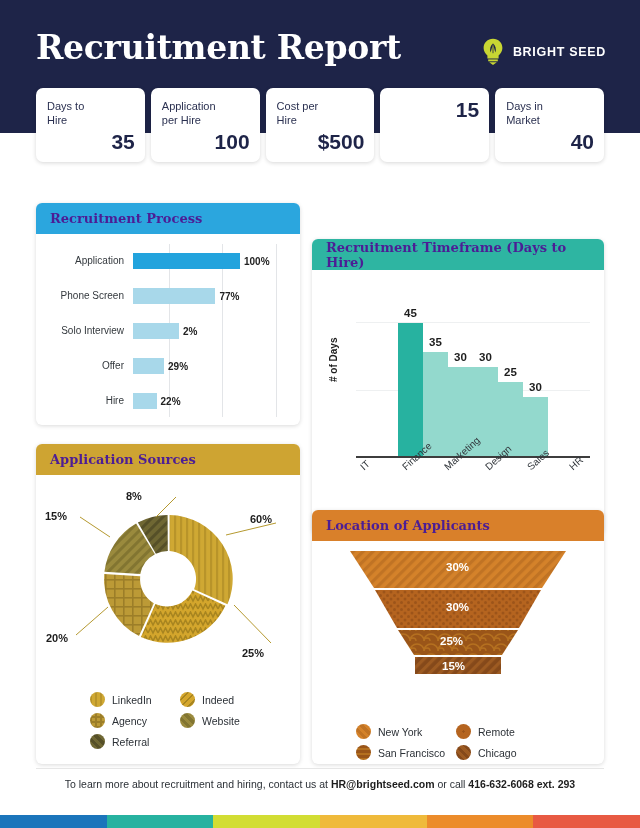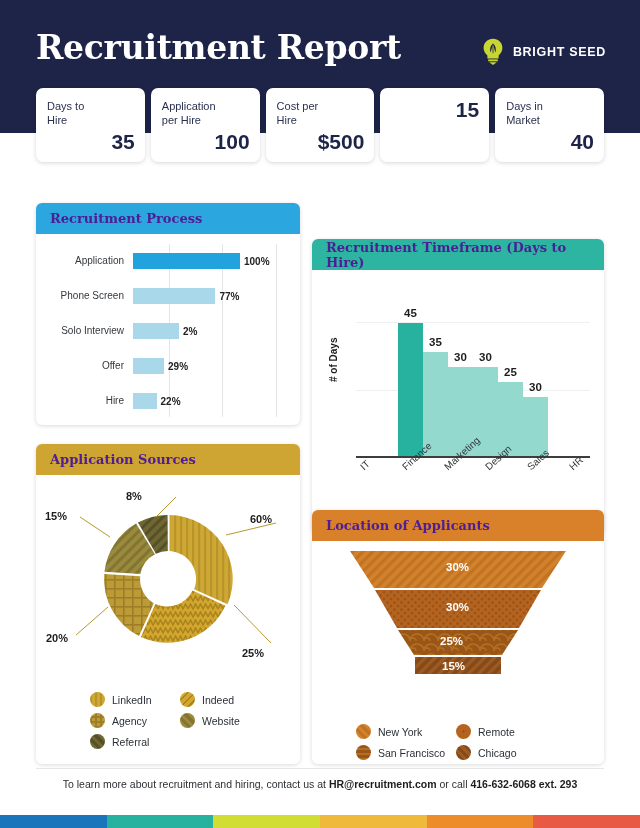--- a/index.html
+++ b/index.html
@@ -490,21 +490,21 @@
         <div class="legend-item">
           <span class="swatch" style="background: repeating-linear-gradient(45deg, rgb(157, 91, 34) 0px, rgb(157, 91, 34) 3px, transparent 3px, transparent 6px) rgb(133, 73, 26);"></span>
           <span>Chicago</span>
         </div>
       </div>
   </div>
 </div>
 
 <div class="footer-rule"></div>
 <div class="footer-text">
-  <span>To learn more about recruitment and hiring, contact us at </span><b>HR@recruitment.com</b><span> or call </span><b>416-632-6068 ext. 293</b>
+  <span>To learn more about recruitment and hiring, contact us at </span><b>HR@brightseed.com</b><span> or call </span><b>416-632-6068 ext. 293</b>
 </div>
 <div class="color-bar" id="color-bar">
     <div style="background: rgb(27, 117, 187);"></div>
     <div style="background: rgb(39, 178, 160);"></div>
     <div style="background: rgb(210, 221, 51);"></div>
     <div style="background: rgb(239, 186, 59);"></div>
     <div style="background: rgb(236, 140, 43);"></div>
     <div style="background: rgb(232, 90, 67);"></div>
   </div>
 

